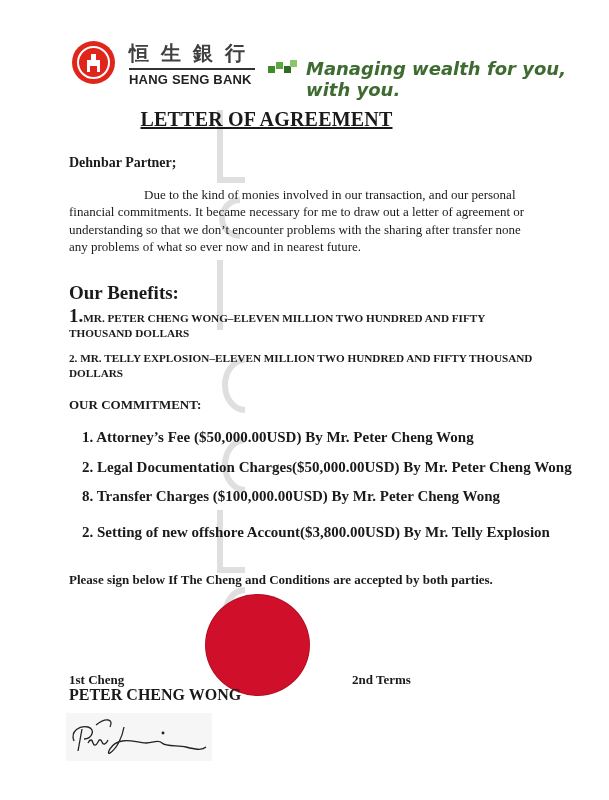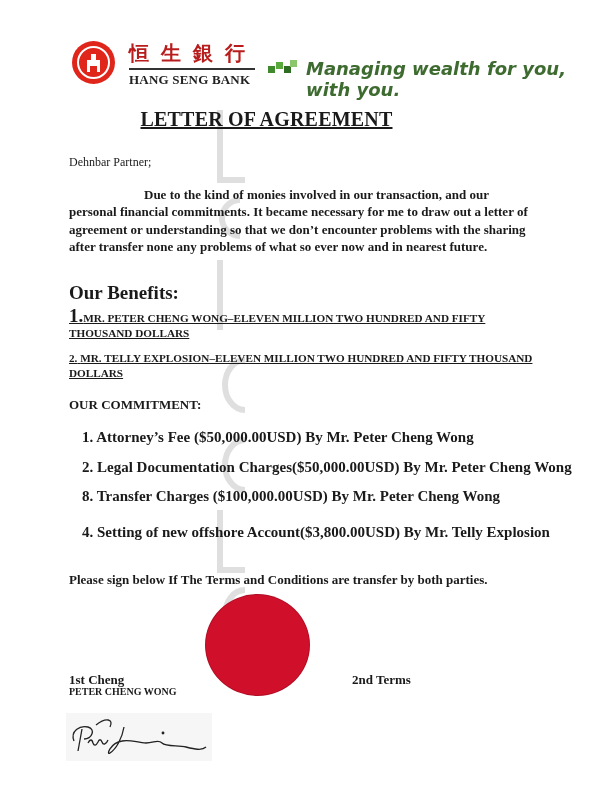--- a/index.html
+++ b/index.html
@@ -3,39 +3,39 @@
 <meta charset="utf-8">
 <style>
   html, body { margin: 0; padding: 0; background: #ffffff; }
   body { width: 609px; height: 800px; position: relative; overflow: hidden; font-family: "Liberation Serif", serif; color: #1a1a1a; }
   .abs { position: absolute; }
 
   
   .logo-circle { left: 72px; top: 41px; width: 43px; height: 43px; border-radius: 50%; background: #e0251b; }
   .logo-circle .inner { position: absolute; left: 5px; top: 5px; width: 29px; height: 29px; border-radius: 50%; border: 2px solid #fff; }
   .logo-circle .glyph { position: absolute; left: 13px; top: 11px; width: 17px; height: 21px; }
-  .cn-name { left: 129px; top: 40px; font-family: Liberation Mono, monospace; font-size: 20px; letter-spacing: 12px; color: #b91c1c; font-weight: bold; }
+  .cn-name { left: 129px; top: 40px; font-family: Liberation Mono, monospace; font-size: 20px; letter-spacing: 12px; color: #404040; font-weight: bold; }
   .bank-rule { left: 129px; top: 68px; width: 126px; height: 2px; background: #333; }
-  .en-name { left: 129px; top: 72px; font-family: Liberation Serif, serif; font-weight: bold; font-size: 13px; color: #222; letter-spacing: 0.2px; }
+  .en-name { left: 129px; top: 72px; font-family: Liberation Sans, sans-serif; font-weight: bold; font-size: 13px; color: #222; letter-spacing: 0.2px; }
   .tagline-icon { left: 268px; top: 58px; width: 30px; height: 16px; }
   .tagline { left: 306px; top: 58px; font-family: "DejaVu Sans", sans-serif; font-style: italic; font-weight: bold; font-size: 18px; color: #3e6b30; }
 
   .title { left: 0; width: 533px; top: 108px; text-align: center; font-size: 20px; font-weight: bold; text-decoration: underline; letter-spacing: 0.2px; }
-  .salutation { left: 69px; top: 155px; font-size: 12px; font-weight: normal; }
-  .para { left: 69px; top: 186px; width: 470px; font-size: 13px; font-weight: bold; line-height: 17.3px; }
+  .salutation { left: 69px; top: 155px; font-size: 14px; font-weight: bold; }
+  .para { left: 69px; top: 186px; width: 470px; font-size: 13px; font-weight: normal; line-height: 17.3px; }
   .para .indent { display: inline-block; width: 75px; }
   .benefits-h { left: 69px; top: 282px; font-size: 19px; font-weight: bold; }
-  .benefit { left: 69px; width: 470px; font-size: 11.2px; font-weight: bold; line-height: 15px; text-decoration: underline; }
+  .benefit { left: 69px; width: 470px; font-size: 11.2px; font-weight: bold; line-height: 15px; }
   .benefit .num-big { font-size: 19px; line-height: 15px; }
   .commit-h { left: 69px; top: 397px; font-size: 13px; font-weight: bold; }
   .commit { left: 82px; font-size: 15px; font-weight: bold; white-space: nowrap; }
   .sign-note { left: 69px; top: 572px; font-size: 13px; font-weight: bold; white-space: nowrap; }
   .seal { left: 206px; top: 595px; width: 103px; height: 100px; border-radius: 50%; background: #d0102a; box-shadow: 0 0 0 1px #b10c24; }
   .party1 { left: 69px; top: 672px; font-size: 13px; font-weight: bold; }
-  .party1-name { left: 69px; top: 686px; font-size: 10px; font-weight: bold; }
+  .party1-name { left: 69px; top: 686px; font-size: 16px; font-weight: bold; }
   .party2 { left: 352px; top: 672px; font-size: 13px; font-weight: bold; }
   .signature { left: 66px; top: 713px; width: 146px; height: 48px; background: #f6f6f6; }
   .watermark { left: 200px; top: 100px; width: 60px; height: 560px; opacity: 0.18; }
 </style>
 </head>
 <body>
 
 <svg class="abs watermark" viewBox="0 0 60 560">
   <g fill="none" stroke="#555" stroke-width="6">
     <path d="M20 10 v70 h25"></path>
@@ -70,23 +70,23 @@
 <div class="abs para"><span class="indent"></span><span>Due to the kind of monies involved in our transaction, and our personal financial commitments. It became necessary for me to draw out a letter of agreement or understanding so that we don’t encounter problems with the sharing after transfer none any problems of what so ever now and in nearest future.</span></div>
 
 <div class="abs benefits-h">Our Benefits:</div>
 <div class="abs benefit" style="top:308px"><span class="num-big">1.</span><span>MR. PETER CHENG WONG–ELEVEN MILLION TWO HUNDRED AND FIFTY THOUSAND DOLLARS</span></div>
 <div class="abs benefit" style="top:351px"><span>2.</span> <span>MR. TELLY EXPLOSION–ELEVEN MILLION TWO HUNDRED AND FIFTY THOUSAND DOLLARS</span></div>
 
 <div class="abs commit-h">OUR COMMITMENT:</div>
 <div class="abs commit" style="top:429px">1. Attorney’s Fee ($50,000.00USD) By Mr. Peter Cheng Wong</div>
 <div class="abs commit" style="top:459px">2. Legal Documentation Charges($50,000.00USD) By Mr. Peter Cheng Wong</div>
 <div class="abs commit" style="top:488px">8. Transfer Charges ($100,000.00USD) By Mr. Peter Cheng Wong</div>
-<div class="abs commit" style="top:524px">4. Setting of new offshore Account($3,800.00USD) By Mr. Telly Explosion</div>
+<div class="abs commit" style="top:524px">2. Setting of new offshore Account($3,800.00USD) By Mr. Telly Explosion</div>
 
-<div class="abs sign-note">Please sign below If The Terms and Conditions are transfer by both parties.</div>
+<div class="abs sign-note">Please sign below If The Cheng and Conditions are accepted by both parties.</div>
 <div class="abs seal"></div>
 
 <div class="abs party1">1st  Cheng</div>
 <div class="abs party1-name">PETER CHENG WONG</div>
 <div class="abs party2">2nd  Terms</div>
 
 <svg class="abs signature" viewBox="0 0 146 48">
   <g fill="none" stroke="#222" stroke-width="1.3">
     <path d="M8 28 C4 18 14 12 22 14 C30 16 26 26 18 26 M16 16 L12 38"></path>
     <path d="M22 30 c2 -4 4 -4 5 0 c1 3 3 3 5 -1 c1 -3 3 -3 4 0 c1 3 4 3 6 -2"></path>

